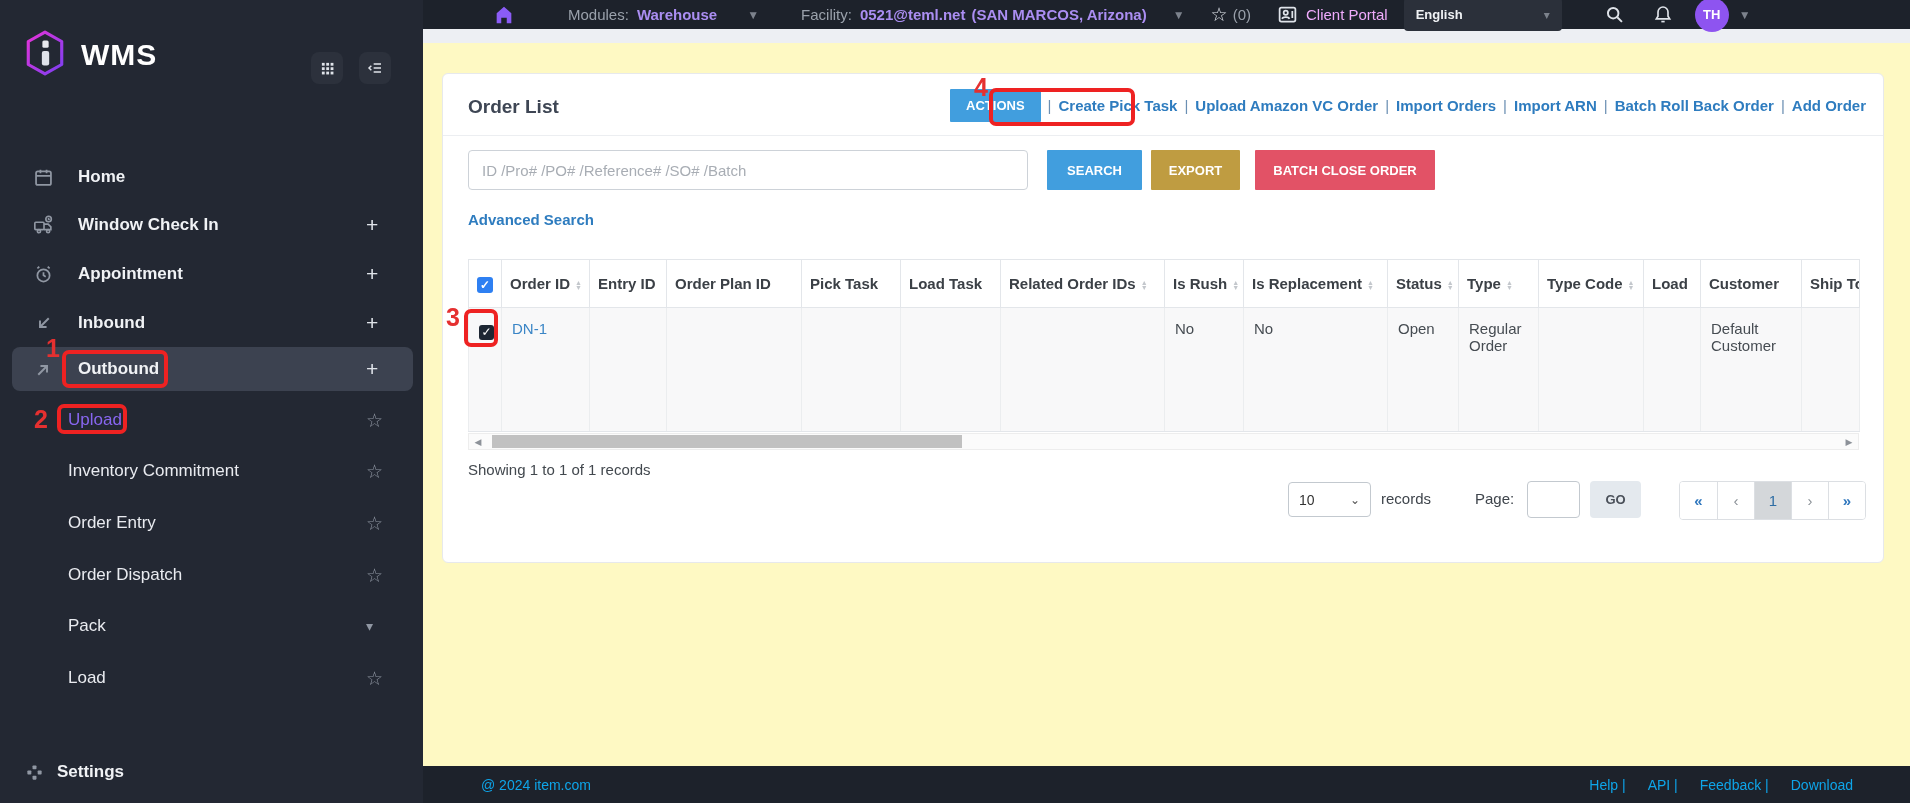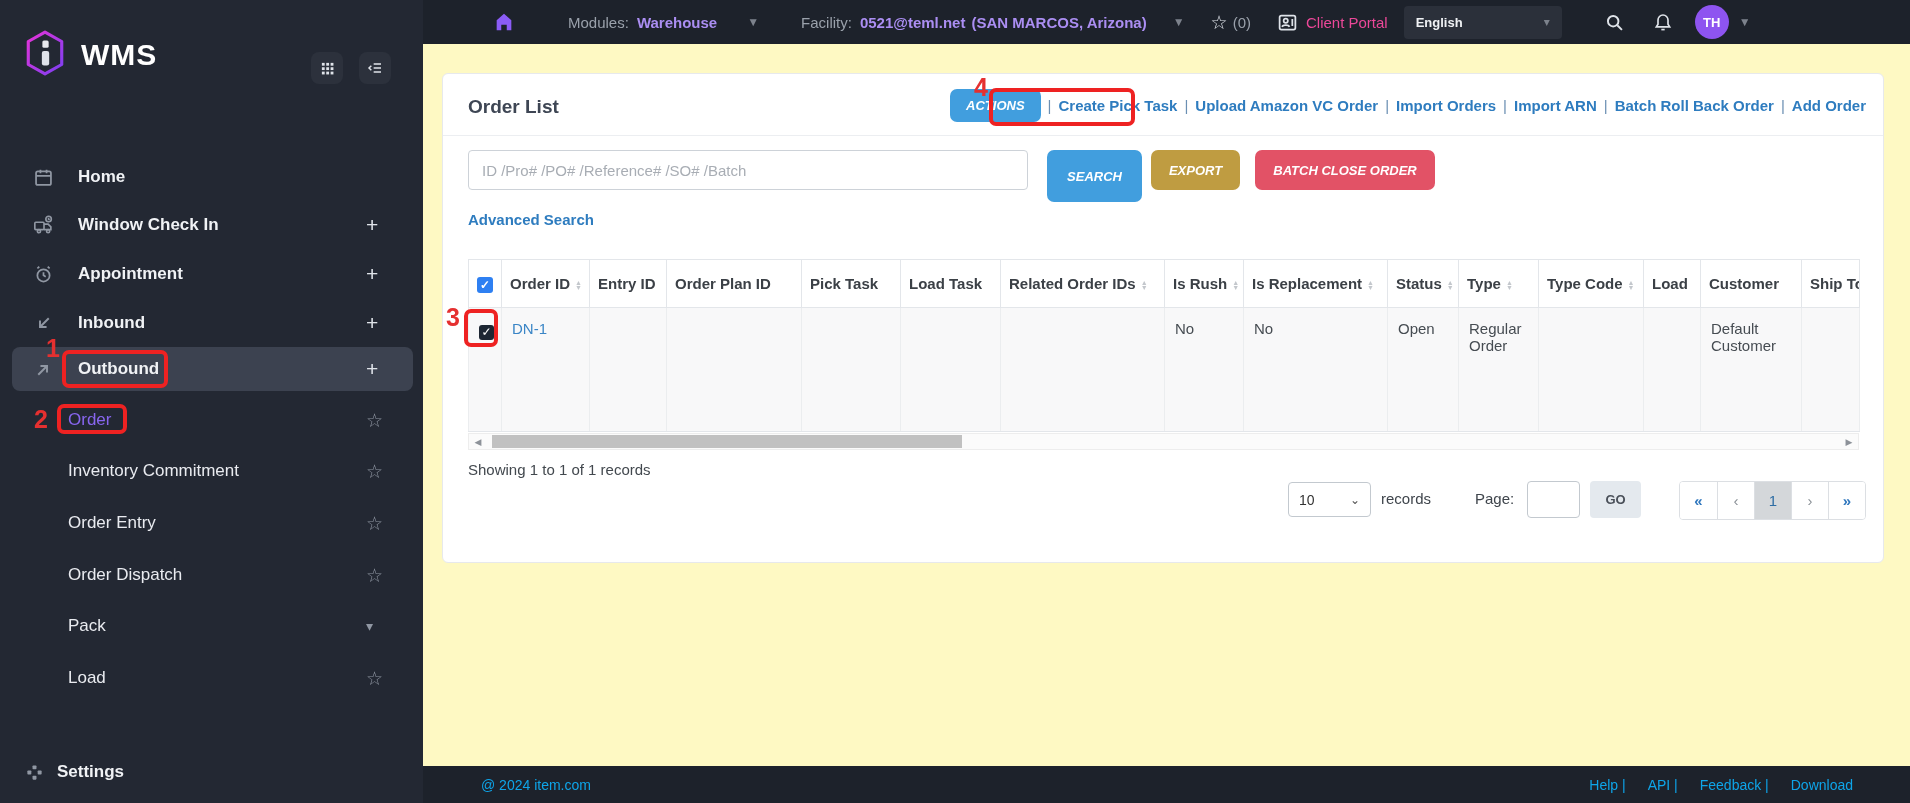--- a/index.html
+++ b/index.html
@@ -1,25 +1,25 @@
 <!DOCTYPE html>
 <html><head>
 <meta charset="utf-8">
 <style>
   * { margin:0; padding:0; box-sizing:border-box; }
   html,body { width:1910px; height:803px; overflow:hidden; font-family:"Liberation Sans", sans-serif; background:#edeff3; }
   .stage { position:relative; width:1910px; height:803px; }
 
   
-  .topbar { position:absolute; left:423px; right:0; top:0; height:44px; background:#1d222b; display:flex; align-items:center; z-index:2; }
+  .topbar { position:absolute; left:423px; right:0; top:0; height:29px; background:#1d222b; display:flex; align-items:center; z-index:2; }
   .tb-ico { color:#dfe3e9; display:flex; align-items:center; }
   .tb-label { color:#9aa1ab; font-size:15px; }
   .tb-purple { color:#ab8ef2; font-size:15px; font-weight:700; }
   .caret { color:#7c828c; font-size:12px; }
-  .tb-white { color:#ec4899; font-size:15px; }
+  .tb-white { color:#f0abfc; font-size:15px; }
   .lang-box { background:#2b303a; border-radius:4px; height:33px; width:158px; display:flex; align-items:center; justify-content:space-between; padding:0 12px; }
   .lang-box span.l { color:#f0f2f5; font-size:13px; font-weight:700; }
   .avatar { width:34px; height:34px; border-radius:50%; background:#8e54f0; color:#fff; font-size:13px; font-weight:700; display:flex; align-items:center; justify-content:center; }
 
   
   .sidebar { position:absolute; left:0; top:0; width:423px; height:803px; background:#232833; z-index:3; }
   .brand { position:absolute; left:24px; top:30px; display:flex; align-items:center; }
   .brand-name { color:#fff; font-size:30px; font-weight:700; letter-spacing:1px; margin-left:15px; }
   .sq-btn { position:absolute; top:52px; width:32px; height:32px; background:#2c313c; border-radius:8px; color:#dfe3e9; display:flex; align-items:center; justify-content:center; }
   .nav-item { position:absolute; left:0; right:0; height:44px; display:flex; align-items:center; }
@@ -42,27 +42,27 @@
   .footer .copy { margin-left:58px; }
   .footer .f-links { margin-left:auto; margin-right:57px; display:flex; gap:22px; }
   .footer .f-links span { cursor:default; }
 
   
   .main { position:absolute; left:423px; top:43px; right:0; bottom:37px; background:#fef9c3; }
   .card { position:absolute; left:19px; top:30px; width:1442px; height:490px; background:#fff; border:1px solid #e7e9ec; border-radius:6px; }
   .card-title { position:absolute; left:25px; top:22px; font-size:19px; font-weight:700; color:#3e4654; }
   .hdr-divider { position:absolute; left:0; right:0; top:61px; border-top:1px solid #eceef1; }
   .actions-row { position:absolute; right:17px; top:15px; display:flex; align-items:center; gap:7px; white-space:nowrap; }
-  .btn { border:none; border-radius:7px; color:#fff; font-weight:700; font-family:"Liberation Sans",sans-serif; cursor:pointer;font-style:italic; }
+  .btn { border:none; border-radius:1px; color:#fff; font-weight:700; font-family:"Liberation Sans",sans-serif; cursor:pointer; }
   .btn-actions { background:#419ede; height:33px; padding:0 16px; font-size:13px; }
   .a-link { color:#2e7cbf; font-size:15px; font-weight:700; text-decoration:none; cursor:pointer; }
   .a-sep { color:#6b8fb3; font-size:15px; }
   .search-input { position:absolute; left:25px; top:76px; width:560px; height:40px; border:1px solid #cdd2d8; border-radius:4px; font-size:15px; padding:0 13px; color:#333; font-family:"Liberation Sans",sans-serif; }
   .search-input::placeholder { color:#a8adb4; }
-  .btn-search { position:absolute; left:604px; top:76px; width:95px; height:52px; background:#419ede; font-size:13px; }
+  .btn-search { position:absolute; left:604px; top:76px; width:95px; height:40px; background:#419ede; font-size:13px; }
   .btn-export { position:absolute; left:708px; top:76px; width:89px; height:40px; background:#bf9c41; font-size:13px; }
   .btn-batch  { position:absolute; left:812px; top:76px; width:180px; height:40px; background:#e25266; font-size:13px; }
   .adv-link { position:absolute; left:25px; top:137px; font-size:15px; font-weight:700; color:#2e7cbf; cursor:pointer; }
 
   
   table.grid { position:absolute; left:25px; top:185px; width:1391px; border-collapse:collapse; table-layout:fixed; }
   table.grid th { height:48px; background:#fff; border:1px solid #e3e6ea; border-left:none; font-size:15px; font-weight:700; color:#3b4046; text-align:left; padding:0 8px; white-space:nowrap; overflow:hidden; }
   table.grid th:first-child { border-left:1px solid #e3e6ea; text-align:center; padding:0; }
   table.grid td { height:124px; background:#f8f8f9; border:1px solid #ebedef; border-top:1px solid #e3e6ea; border-bottom:1px solid #e3e6ea; border-left:none; vertical-align:top; padding:12px 10px; font-size:15px; color:#464c52; }
   table.grid td:first-child { border-left:1px solid #ebedef; text-align:center; padding-top:14px; }
@@ -231,21 +231,21 @@
       <span class="ico">
           <svg width="21" height="21" viewBox="0 0 24 24" fill="none" stroke="currentColor" stroke-width="2.2">
             <path d="M6 18L16 8"></path>
             <path d="M8.5 8H16v7.5"></path>
           </svg>
         </span>
       <span class="lbl">Outbound</span>
       <span class="trail">+</span>
     </div>
     <div class="nav-item" style="top:398px">
-      <span class="lbl sub purple">Order</span>
+      <span class="lbl sub purple">Upload</span>
       <span class="trail star">☆</span>
     </div>
     <div class="nav-item" style="top:449px">
       <span class="lbl sub">Inventory Commitment</span>
       <span class="trail star">☆</span>
     </div>
     <div class="nav-item" style="top:501px">
       <span class="lbl sub">Order Entry</span>
       <span class="trail star">☆</span>
     </div>

